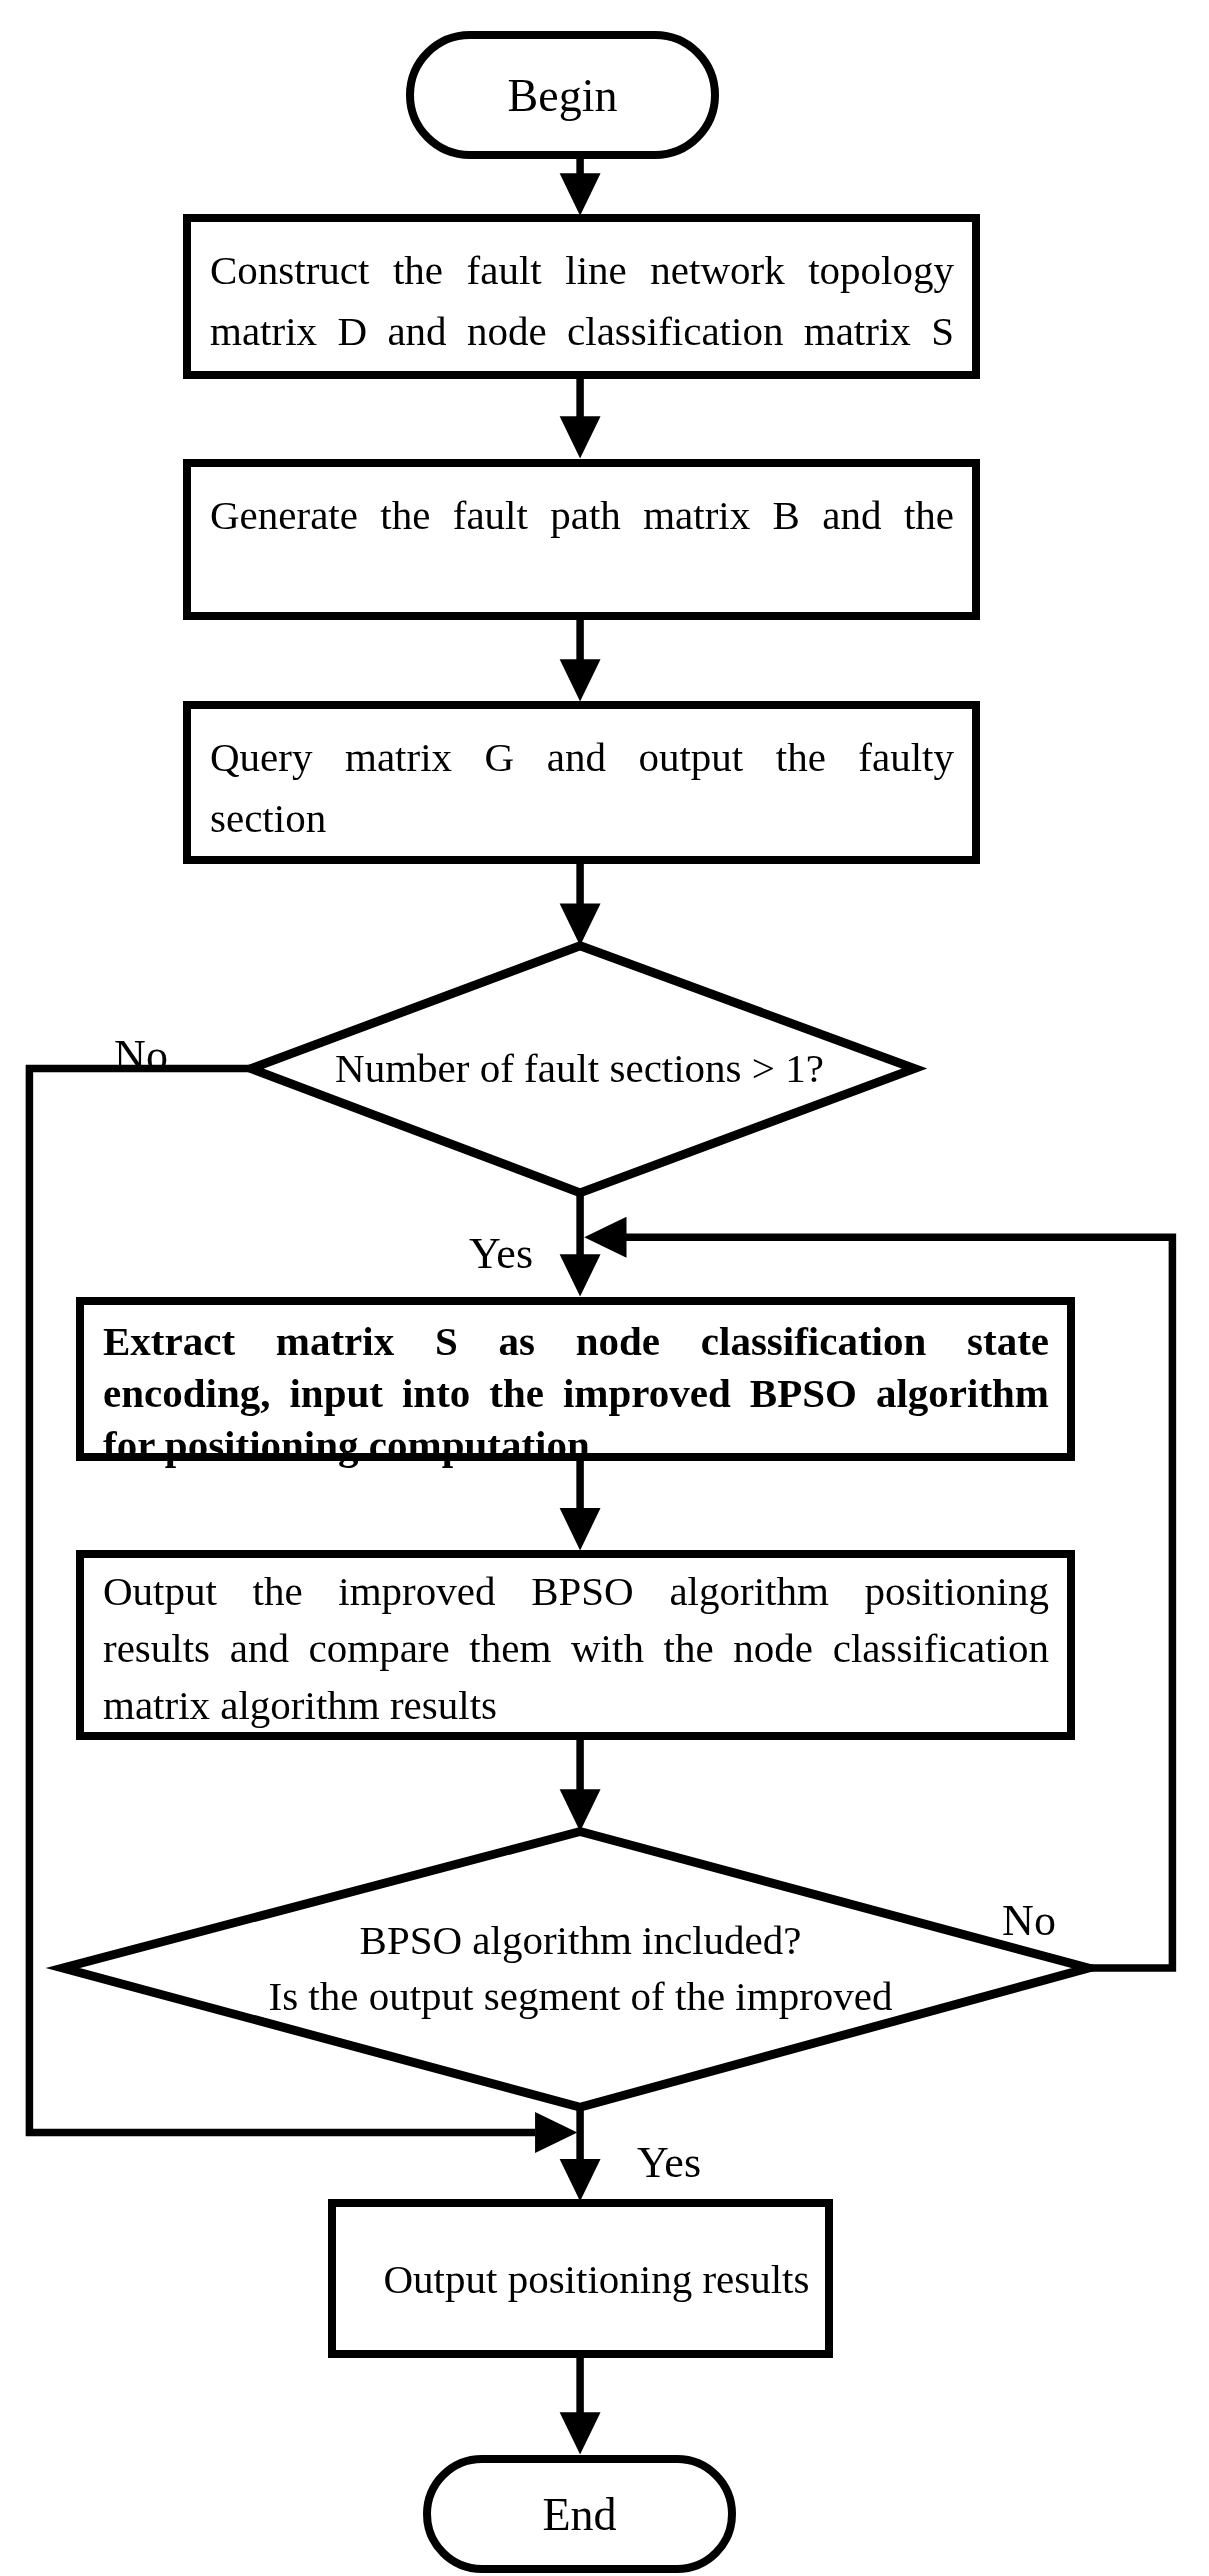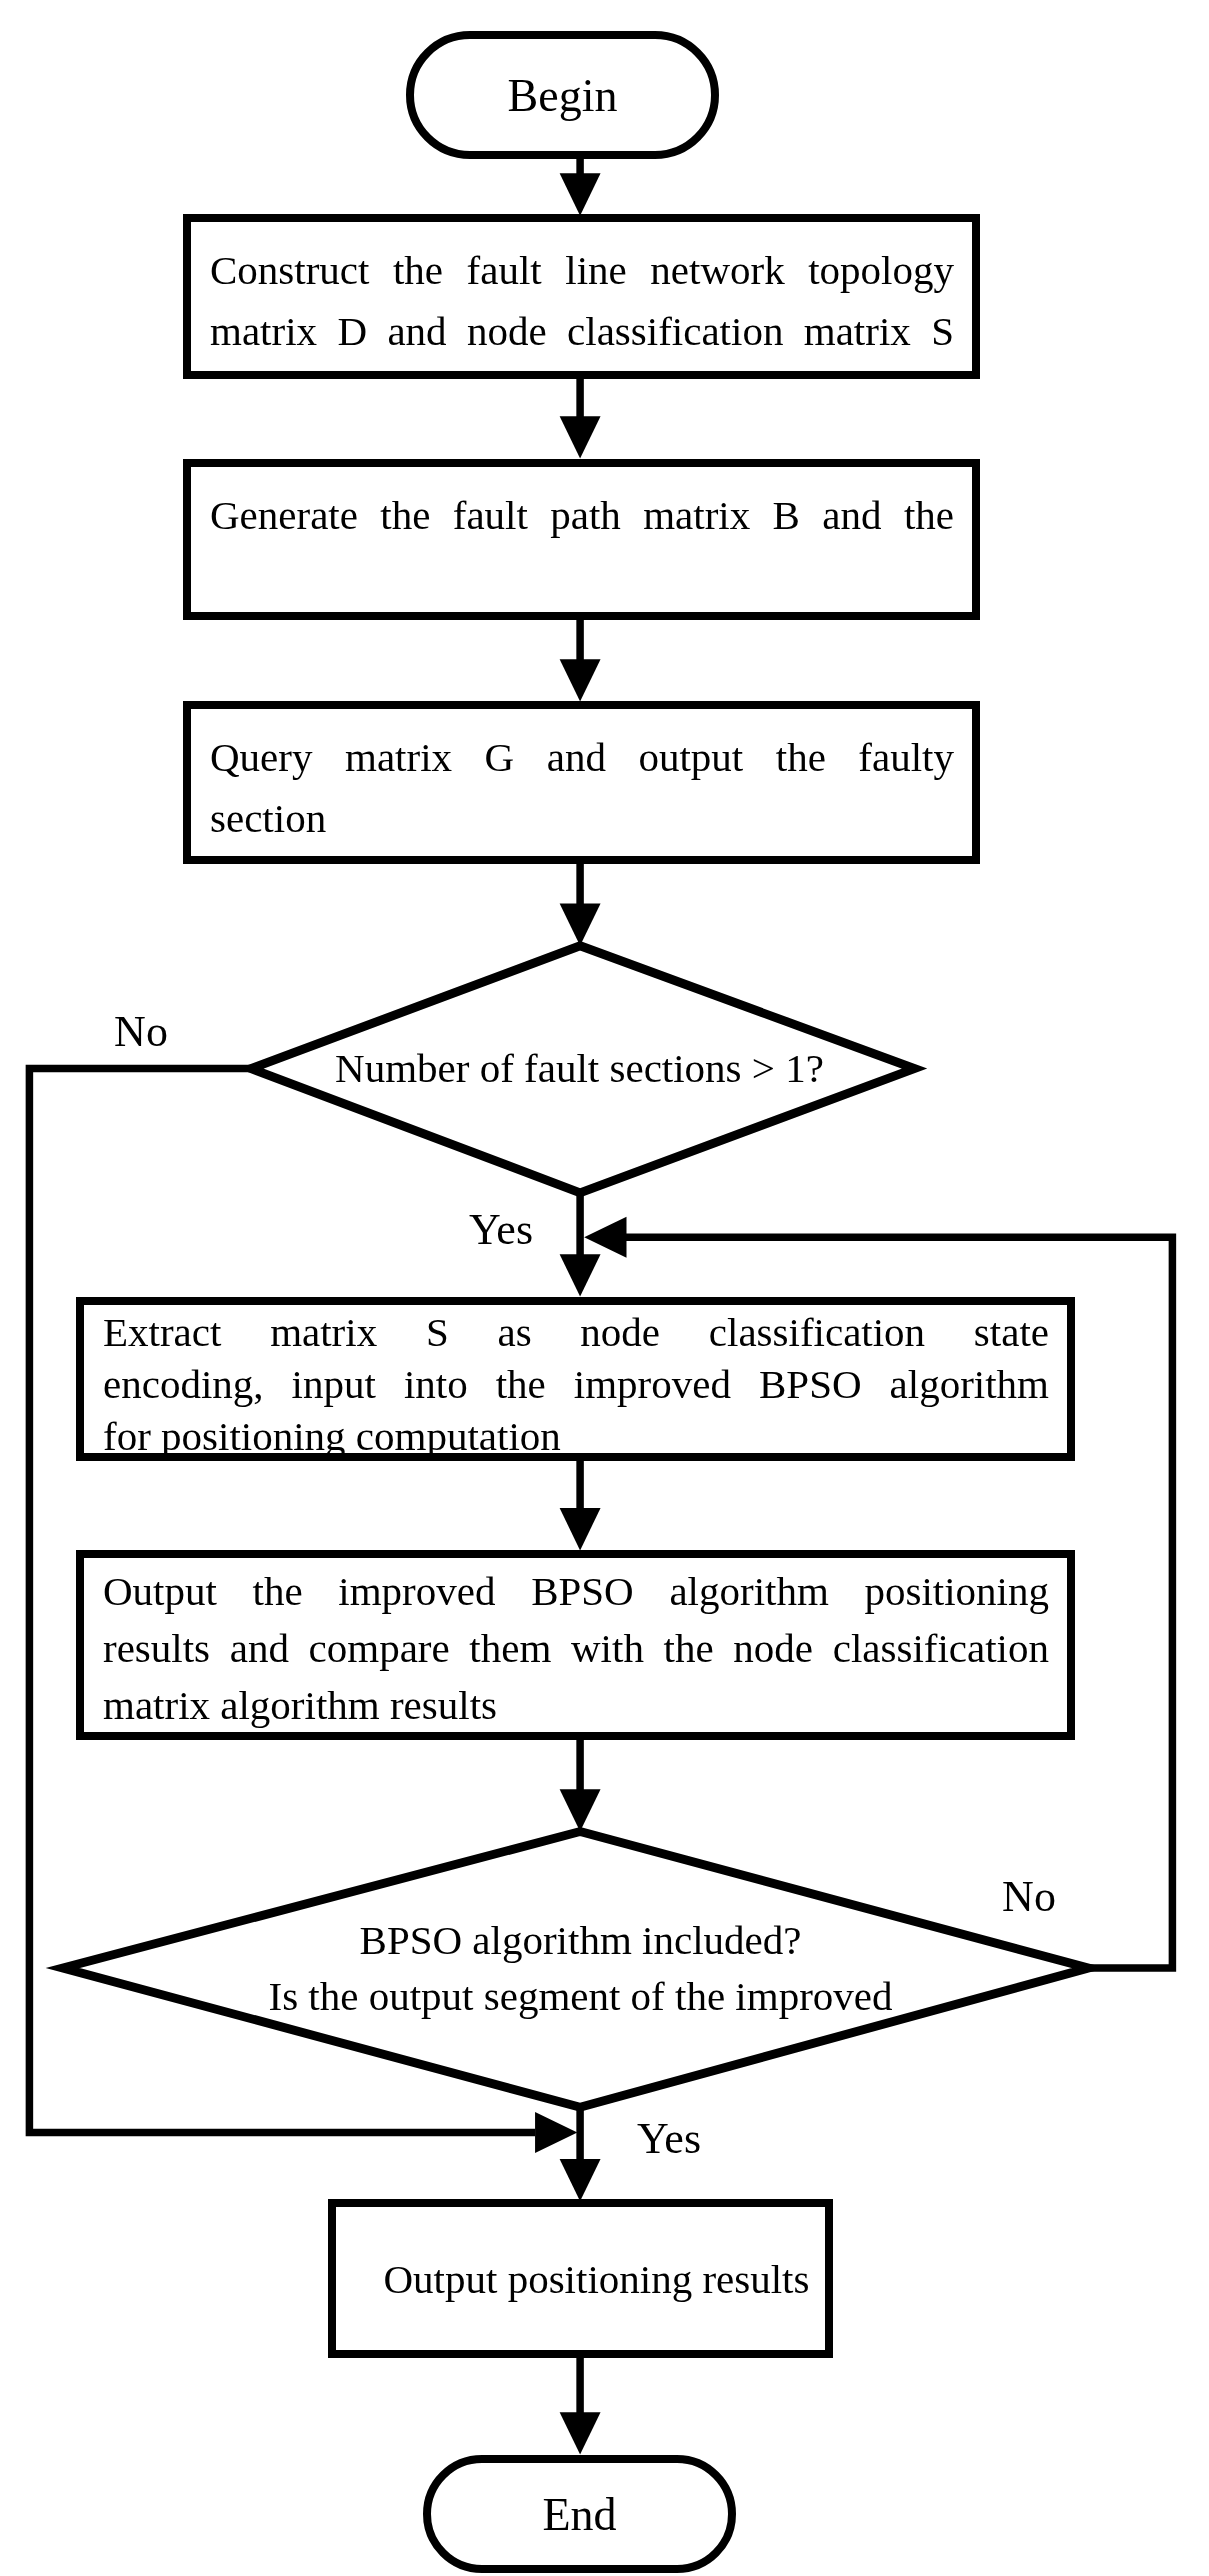--- a/index.html
+++ b/index.html
@@ -31,21 +31,21 @@
   .center-box{
     display:flex;align-items:center;justify-content:center;
     padding:0;text-align:center;
   }
   .dtext{
     position:absolute;text-align:center;font-size:41px;
     background:transparent;
     font-family:Liberation Serif, serif;
   }
   .edge-label{
-    position:absolute;font-size:44px;text-align:center;
+    position:absolute;font-size:44px;text-align:center;margin-top:24px;
   }
   svg line, svg polyline{stroke:#000;stroke-width:11;fill:none;}
   svg polygon.shape{stroke:#000;stroke-width:13;fill:#ffffff;}
   svg polygon.head{fill:#000;stroke:none;}
 </style>
 </head>
 <body>
 
 <div class="canvas">
 
@@ -101,21 +101,21 @@
     <span class="line just">Generate the fault path matrix B and the</span>
   </div>
 
   <div class="node process lh90" style="left:183px;top:701px;width:797px;height:163px;">
     <span class="line just">Query matrix G and output the faulty</span>
     <span class="line">section</span>
   </div>
 
   <div class="dtext" style="left:259px;top:1041px;width:641px;line-height:55px;">Number of fault sections &gt; 1?</div>
 
-  <div class="node process lh76" style="left:76px;top:1297px;width:999px;height:164px;padding-top:1px;">
+  <div class="node process lh76" style="left:76px;top:1297px;width:999px;height:164px;padding-top:10px;font-weight:bold;">
     <span class="line just">Extract matrix S as node classification state</span>
     <span class="line just">encoding, input into the improved BPSO algorithm</span>
     <span class="line">for positioning computation</span>
   </div>
 
   <div class="node process lh84" style="left:76px;top:1550px;width:999px;height:190px;padding-top:5px;">
     <span class="line just">Output the improved BPSO algorithm positioning</span>
     <span class="line just">results and compare them with the node classification</span>
     <span class="line">matrix algorithm results</span>
   </div>

